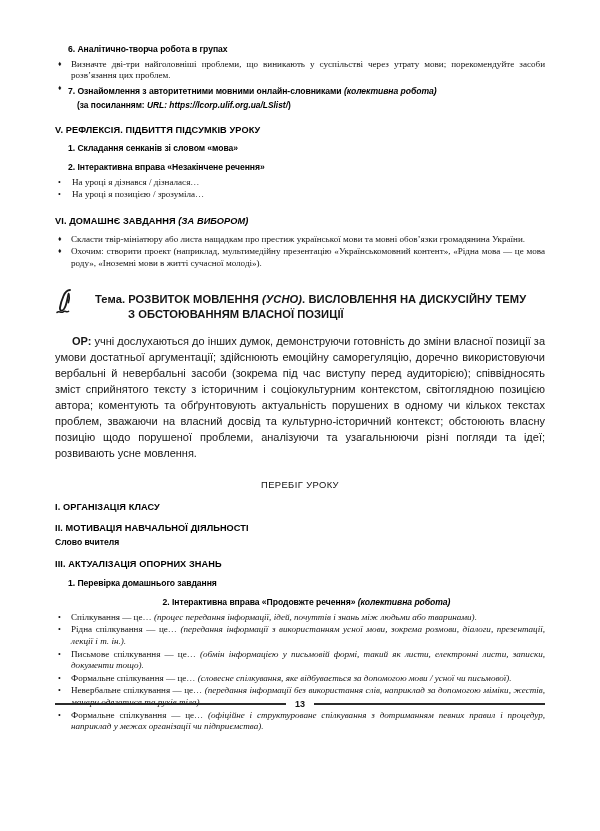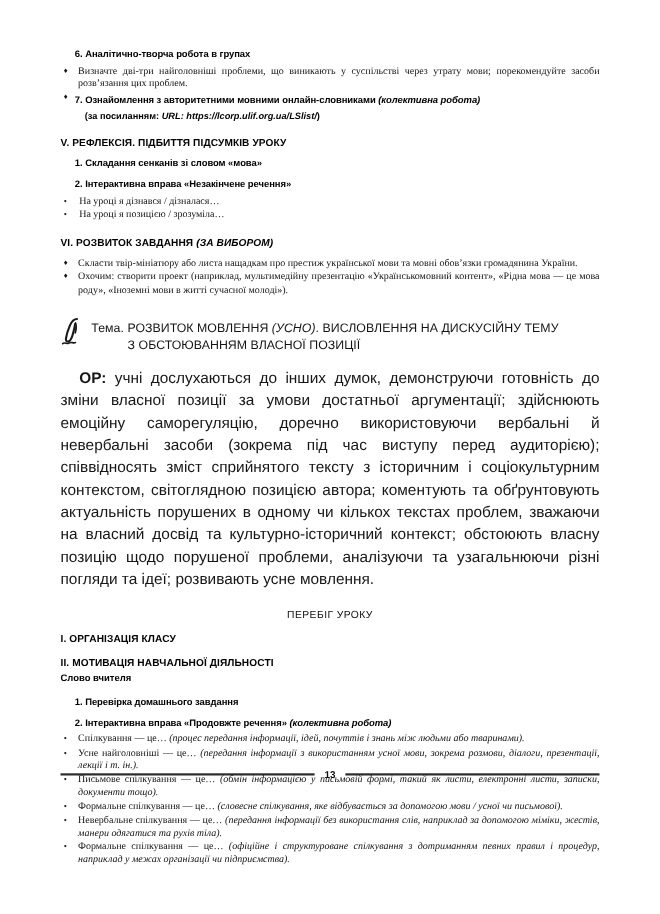--- a/index.html
+++ b/index.html
@@ -110,37 +110,37 @@
   }
   .topic-icon {
     position: absolute;
     left: -1px;
     top: -5px;
     width: 28px;
     height: 30px;
   }
   .topic-title {
     font-family: "Liberation Sans", sans-serif;
-    font-weight: normal;
+    font-weight: bold;
     font-size: 11.2px;
     line-height: 1.36;
     color: #141414;
     letter-spacing: 0.05px;
-    margin: 0;
+    margin: 12px;
   }
   .topic-title .ital { font-style: italic; }
   .topic-title-2 {
     display: block;
     margin-left: 33px;
   }
 
   
   .or-para {
     font-family: "Liberation Sans", sans-serif;
-    font-size: 14px;
+    font-size: 11px;
     line-height: 1.45;
     text-align: justify;
     color: #161616;
     margin: 0 0 0 0;
     text-indent: 17px;
   }
   .or-para .lbl { font-weight: bold; }
 
   
   .course-flow {
@@ -218,21 +218,21 @@
         <span class="bullet">•</span>
         <span>На уроці я позицією / зрозуміла…</span>
       </li>
     </ul>
   </div>
 
   <div class="gap-md"></div>
 
   <div>
     <div class="roman-head">
-      <span>VI. РОЗВИТОК ЗАВДАННЯ </span><span class="ital">(ЗА ВИБОРОМ)</span>
+      <span>VI. ДОМАШНЄ ЗАВДАННЯ </span><span class="ital">(ЗА ВИБОРОМ)</span>
     </div>
     <ul class="blist diamond">
       <li>
         <span class="bullet">♦</span>
         <span>Скласти твір-мініатюру або листа нащадкам про престиж української мови та мовні обов’язки громадянина України.</span>
       </li>
       <li>
         <span class="bullet">♦</span>
         <span>Охочим: створити проект (наприклад, мультимедійну презентацію «Українськомовний контент», «Рідна мова — це мова роду», «Іноземні мови в житті сучасної молоді»).</span>
       </li>
@@ -258,33 +258,34 @@
   </p>
 
   <div class="course-flow">ПЕРЕБІГ УРОКУ</div>
 
   <div>
     <div class="roman-head" style="margin-bottom:9px;">I. ОРГАНІЗАЦІЯ КЛАСУ</div>
 
     <div class="roman-head" style="margin-bottom:2px;">II. МОТИВАЦІЯ НАВЧАЛЬНОЇ ДІЯЛЬНОСТІ</div>
     <div class="sub-plain" style="margin-bottom:12px;">Слово вчителя</div>
 
+    <div class="roman-head" style="margin-bottom:8px;">III. АКТУАЛІЗАЦІЯ ОПОРНИХ ЗНАНЬ</div>
     <div class="num-head" style="margin-bottom:7px;">1. Перевірка домашнього завдання</div>
-    <div class="num-head" style="margin-bottom:3px;">
+    <div class="num-head" style="margin-bottom:3px;text-align:center;">
       <span>2. Інтерактивна вправа «Продовжте речення» </span><span class="ital">(колективна робота)</span>
     </div>
 
     <ul class="blist">
       <li>
         <span class="bullet">•</span>
         <span>Спілкування — це… </span><span class="ital">(процес передання інформації, ідей, почуттів і знань між людьми або тваринами).</span>
       </li>
       <li>
         <span class="bullet">•</span>
-        <span>Усне найголовніші — це… </span><span class="ital">(передання інформації з використанням усної мови, зокрема розмови, діалоги, презентації, лекції і т. ін.).</span>
+        <span>Рідна спілкування — це… </span><span class="ital">(передання інформації з використанням усної мови, зокрема розмови, діалоги, презентації, лекції і т. ін.).</span>
       </li>
       <li>
         <span class="bullet">•</span>
         <span>Письмове спілкування — це… </span><span class="ital">(обмін інформацією у письмовій формі, такий як листи, електронні листи, записки, документи тощо).</span>
       </li>
       <li>
         <span class="bullet">•</span>
         <span>Формальне спілкування — це… </span><span class="ital">(словесне спілкування, яке відбувається за допомогою мови / усної чи письмової).</span>
       </li>
       <li>

